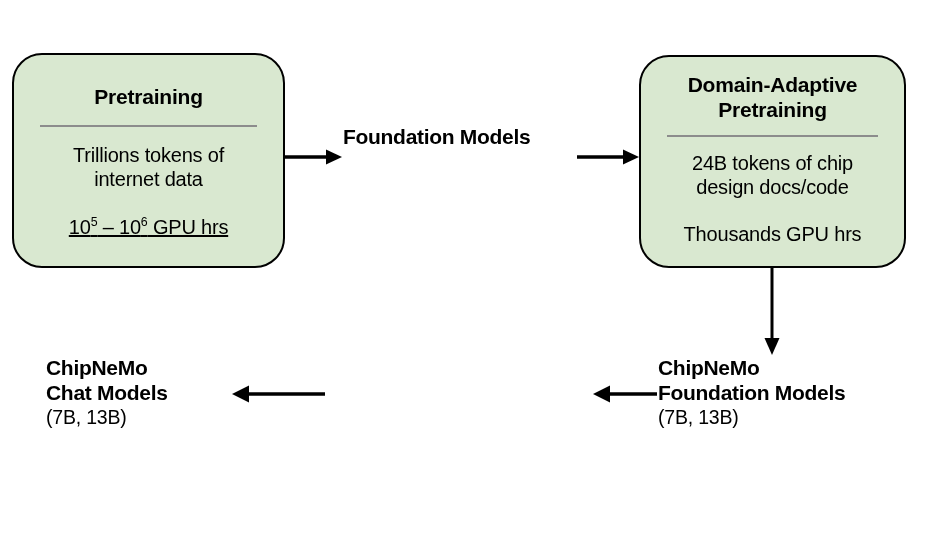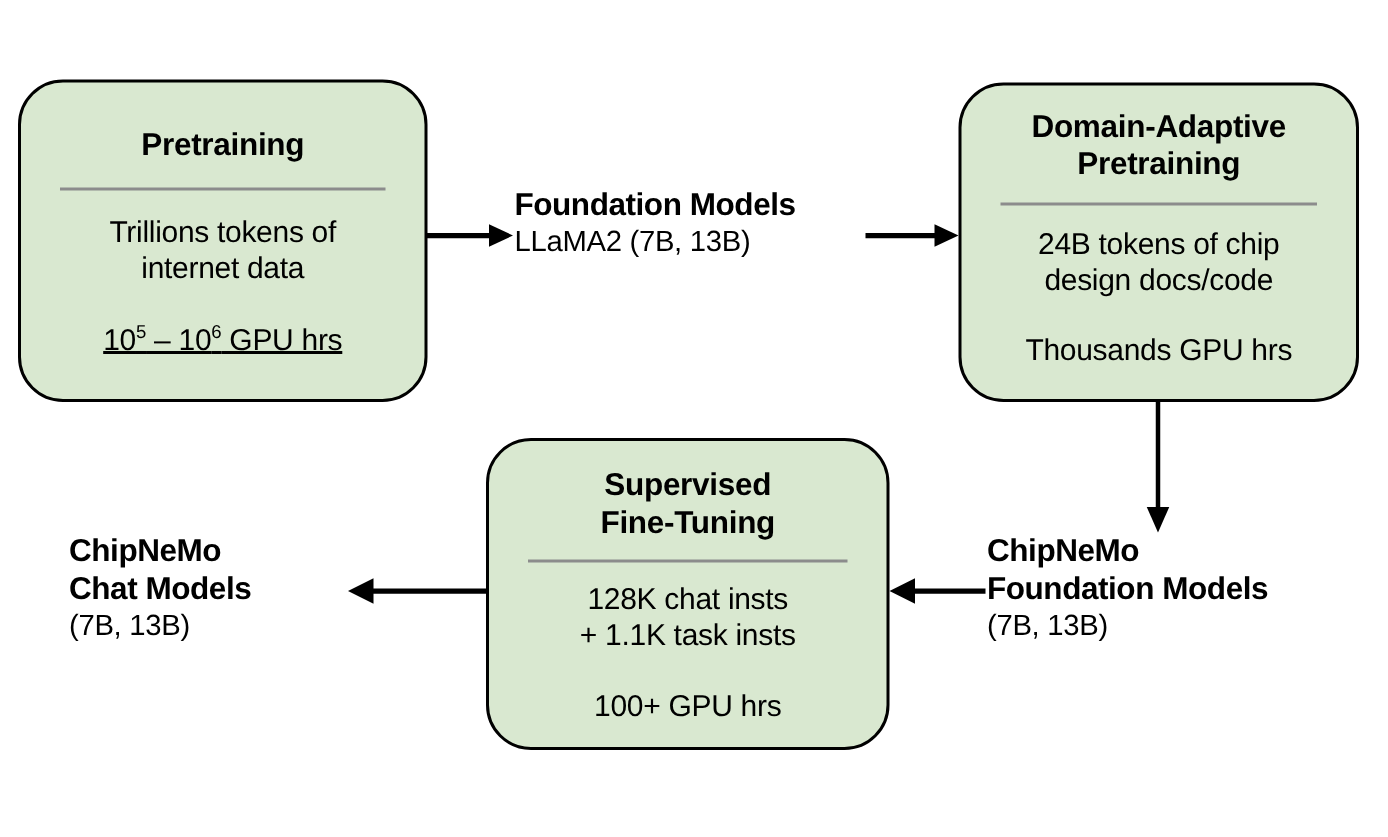--- a/index.html
+++ b/index.html
@@ -130,32 +130,23 @@
 
   <div class="stage-box" id="box-dapt">
     <div class="stage-title">Domain-Adaptive
 Pretraining</div>
     <div class="divider"></div>
     <div class="stage-line line-data">24B tokens of chip
 design docs/code</div>
     <div class="stage-line line-cost">Thousands GPU hrs</div>
   </div>
 
-  <div class="stage-box" id="box-sft">
-    <div class="stage-title">Supervised
-Fine-Tuning</div>
-    <div class="divider"></div>
-    <div class="stage-line line-data">128K chat insts
-+ 1.1K task insts</div>
-    <div class="stage-line line-cost">100+ GPU hrs</div>
-  </div>
 
   <div class="flow-label" id="label-foundation">
     <span class="lbl-bold">Foundation Models</span>
-    <span class="lbl-sub">LLaMA2 (7B, 13B)</span>
   </div>
 
   <div class="flow-label" id="label-chat">
     <span class="lbl-bold">ChipNeMo
 Chat Models</span>
     <span class="lbl-sub">(7B, 13B)</span>
   </div>
 
   <div class="flow-label" id="label-chipnemo-fm">
     <span class="lbl-bold">ChipNeMo

